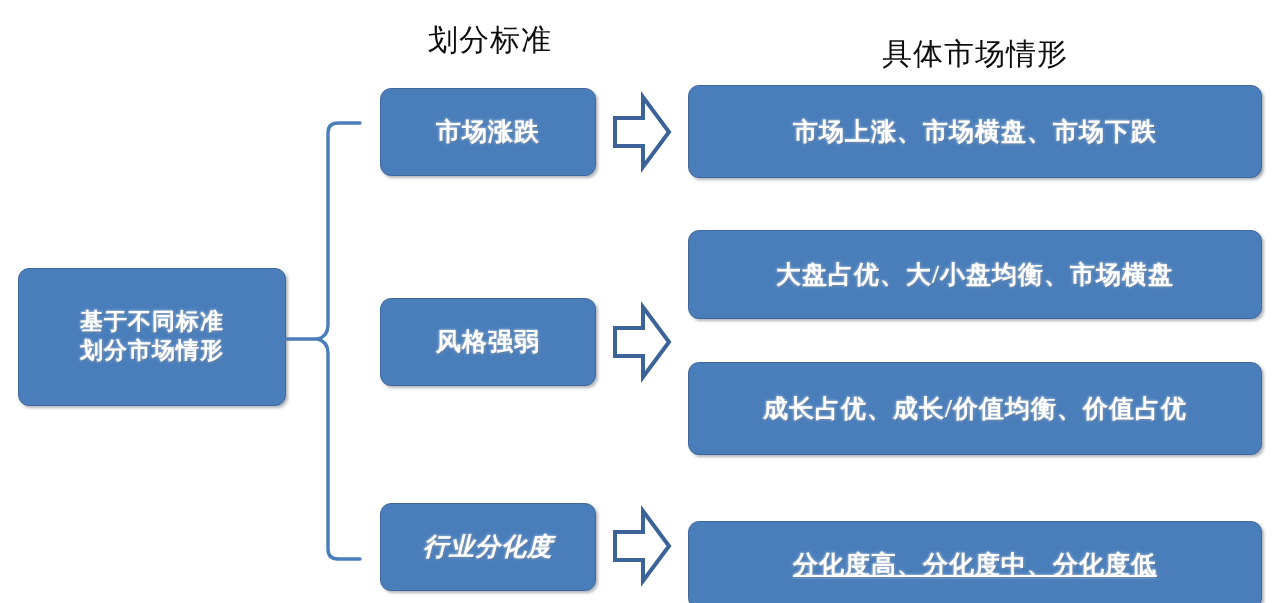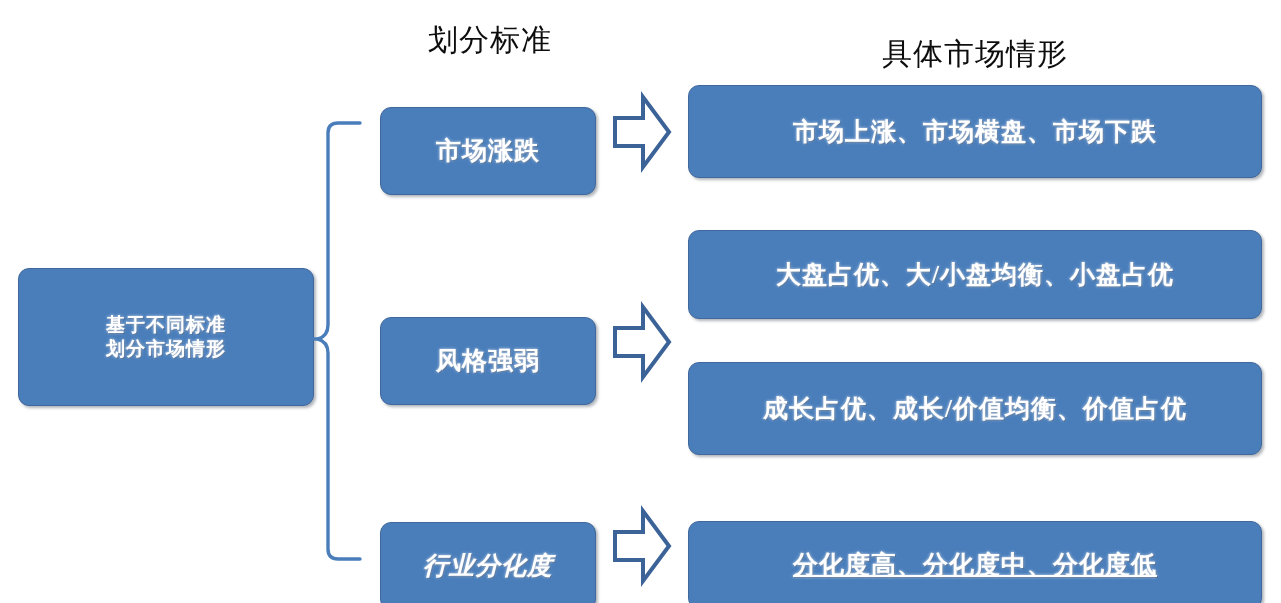--- a/index.html
+++ b/index.html
@@ -48,27 +48,26 @@
     font-family: "Liberation Serif", "DejaVu Serif", serif;
     font-weight: bold;
     text-shadow: 0 0 3px rgba(255,255,255,0.75),
                  1px 1px 1px rgba(40,60,90,0.55);
     line-height: 1.25;
     letter-spacing: 1px;
     user-select: none;
   }
 
   #box-root {
-    left: 18px; top: 268px; width: 296px; height: 138px;
-    font-size: 19px;
+    left: 18px; top: 268px; width: 268px; height: 138px;
+    font-size: 23px;
   }
   .box-criteria {
     left: 380px; width: 216px; height: 88px;
     font-size: 25px;
-    margin-top: 19px;
   }
   #box-crit-1 { top: 88px; }
   #box-crit-2 { top: 298px; text-align: right; }
   #box-crit-3 { top: 503px; font-style: italic; }
 
   .box-case {
     left: 688px; width: 574px;
     font-size: 25px;
   }
   #box-case-1  { top: 85px;  height: 93px; }
@@ -151,21 +150,21 @@
   <div class="arrow" id="arrow-3">
     <svg width="62" height="80" viewBox="0 0 62 80">
       <path d="M 4 26 L 32 26 L 32 5 L 58 40 L 32 75 L 32 54 L 4 54 Z" fill="#ffffff" stroke="#3b6398" stroke-width="4" stroke-linejoin="miter"></path>
     </svg>
   </div>
 
   <div class="box box-case" id="box-case-1">
     <span>市场上涨、市场横盘、市场下跌</span>
   </div>
   <div class="box box-case" id="box-case-2a">
-    <span>大盘占优、大/小盘均衡、小盘占优</span>
+    <span>大盘占优、大/小盘均衡、市场横盘</span>
   </div>
   <div class="box box-case" id="box-case-2b">
     <span>成长占优、成长/价值均衡、价值占优</span>
   </div>
   <div class="box box-case" id="box-case-3">
     <span>分化度高、分化度中、分化度低</span>
   </div>
 
 </div>
 

